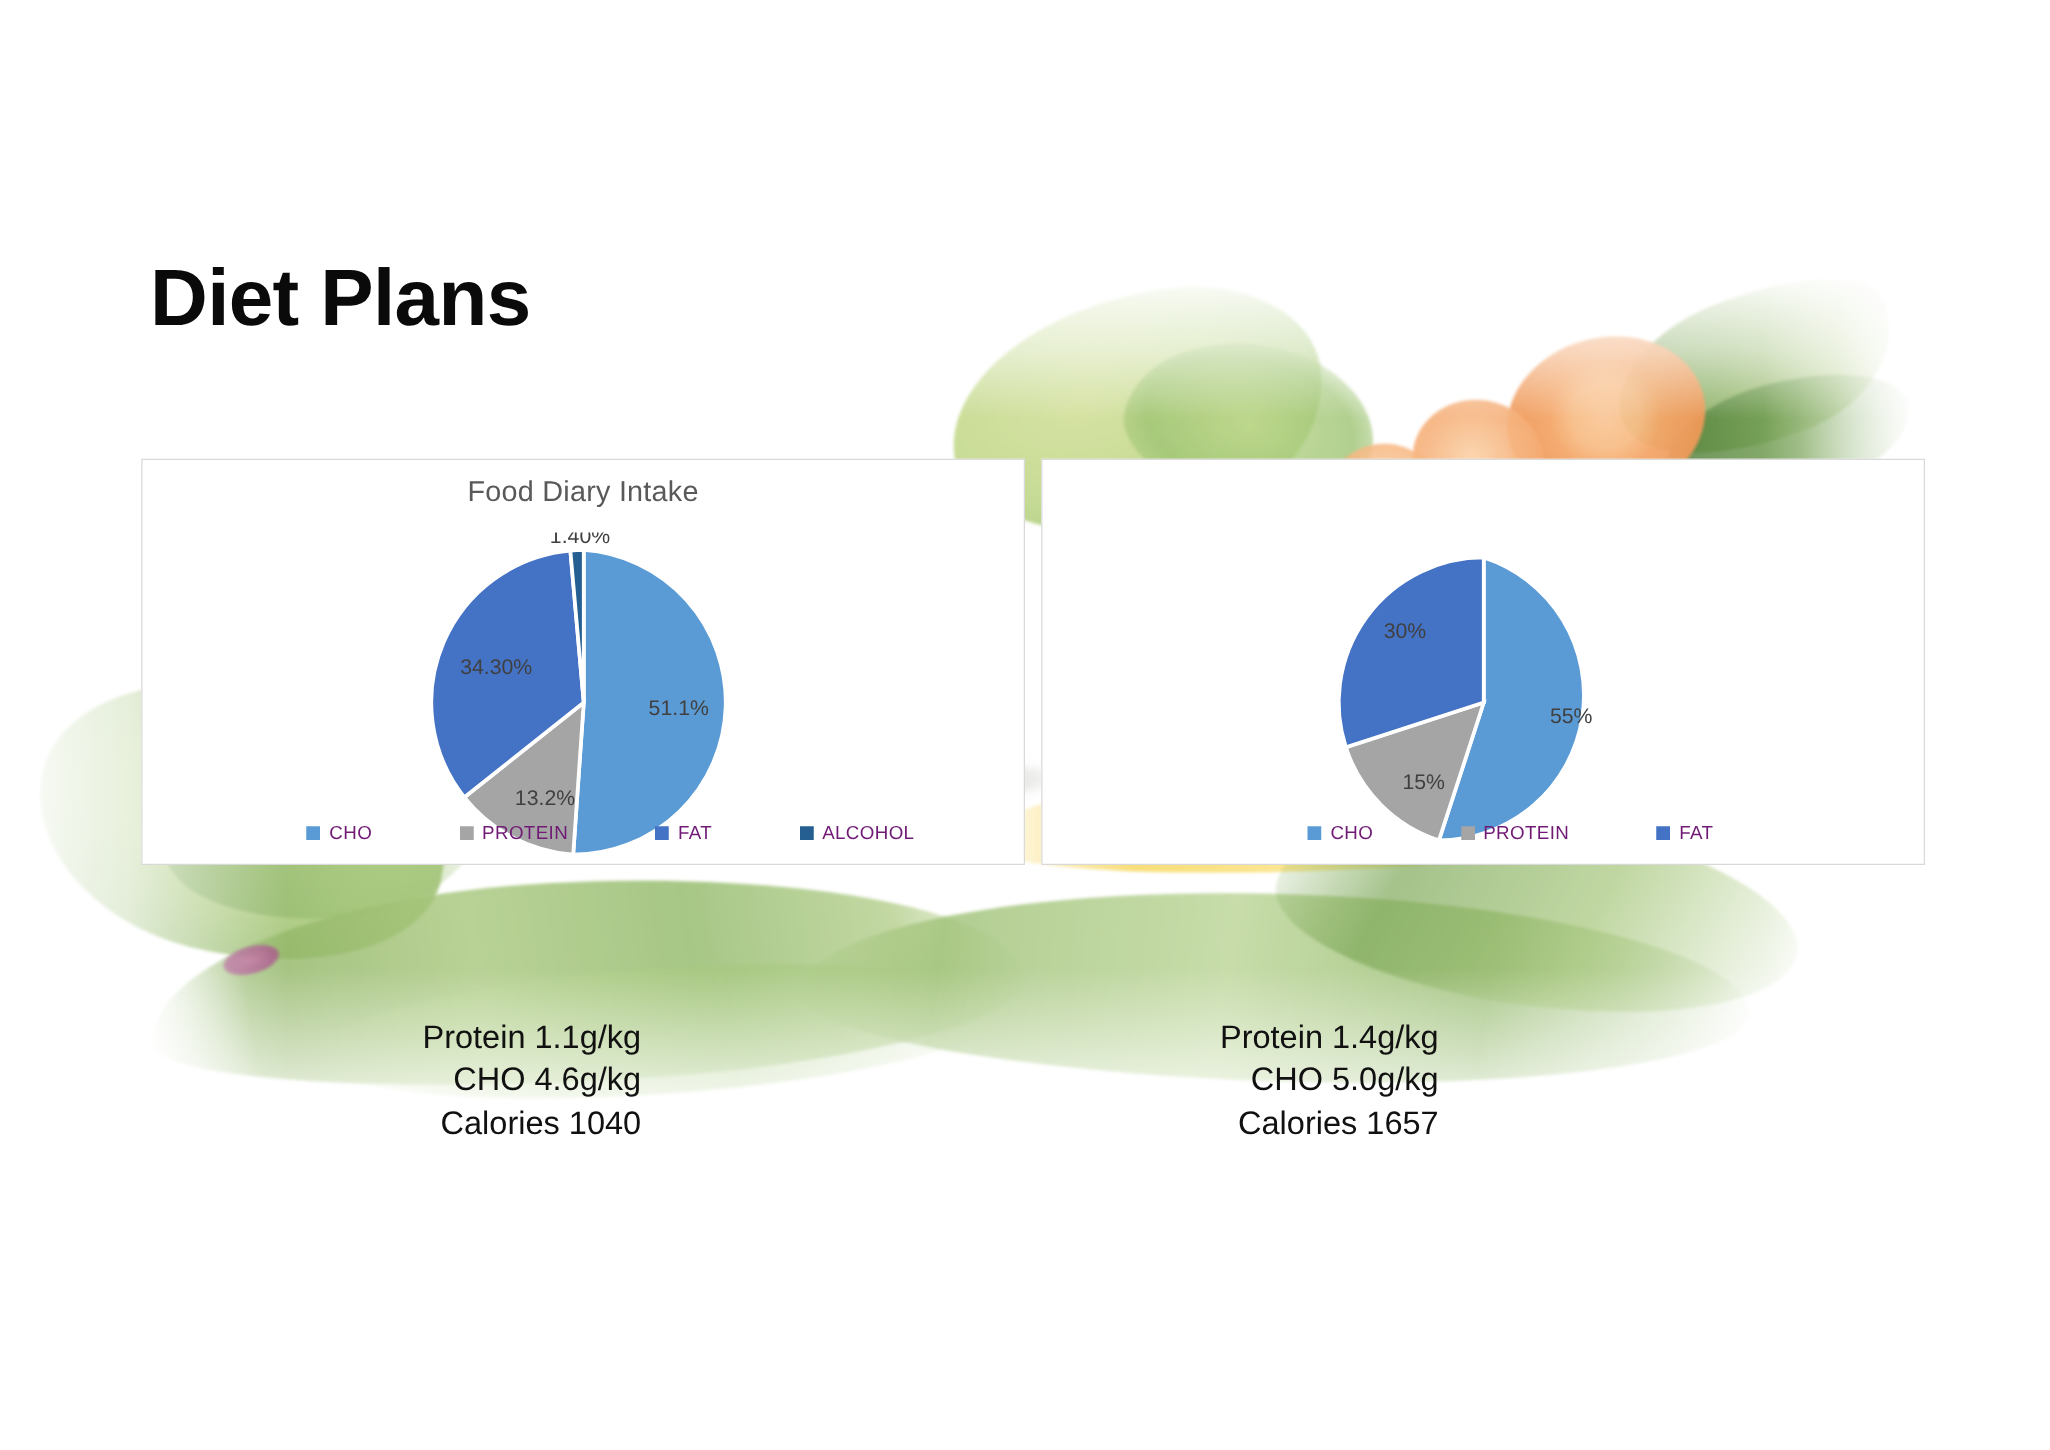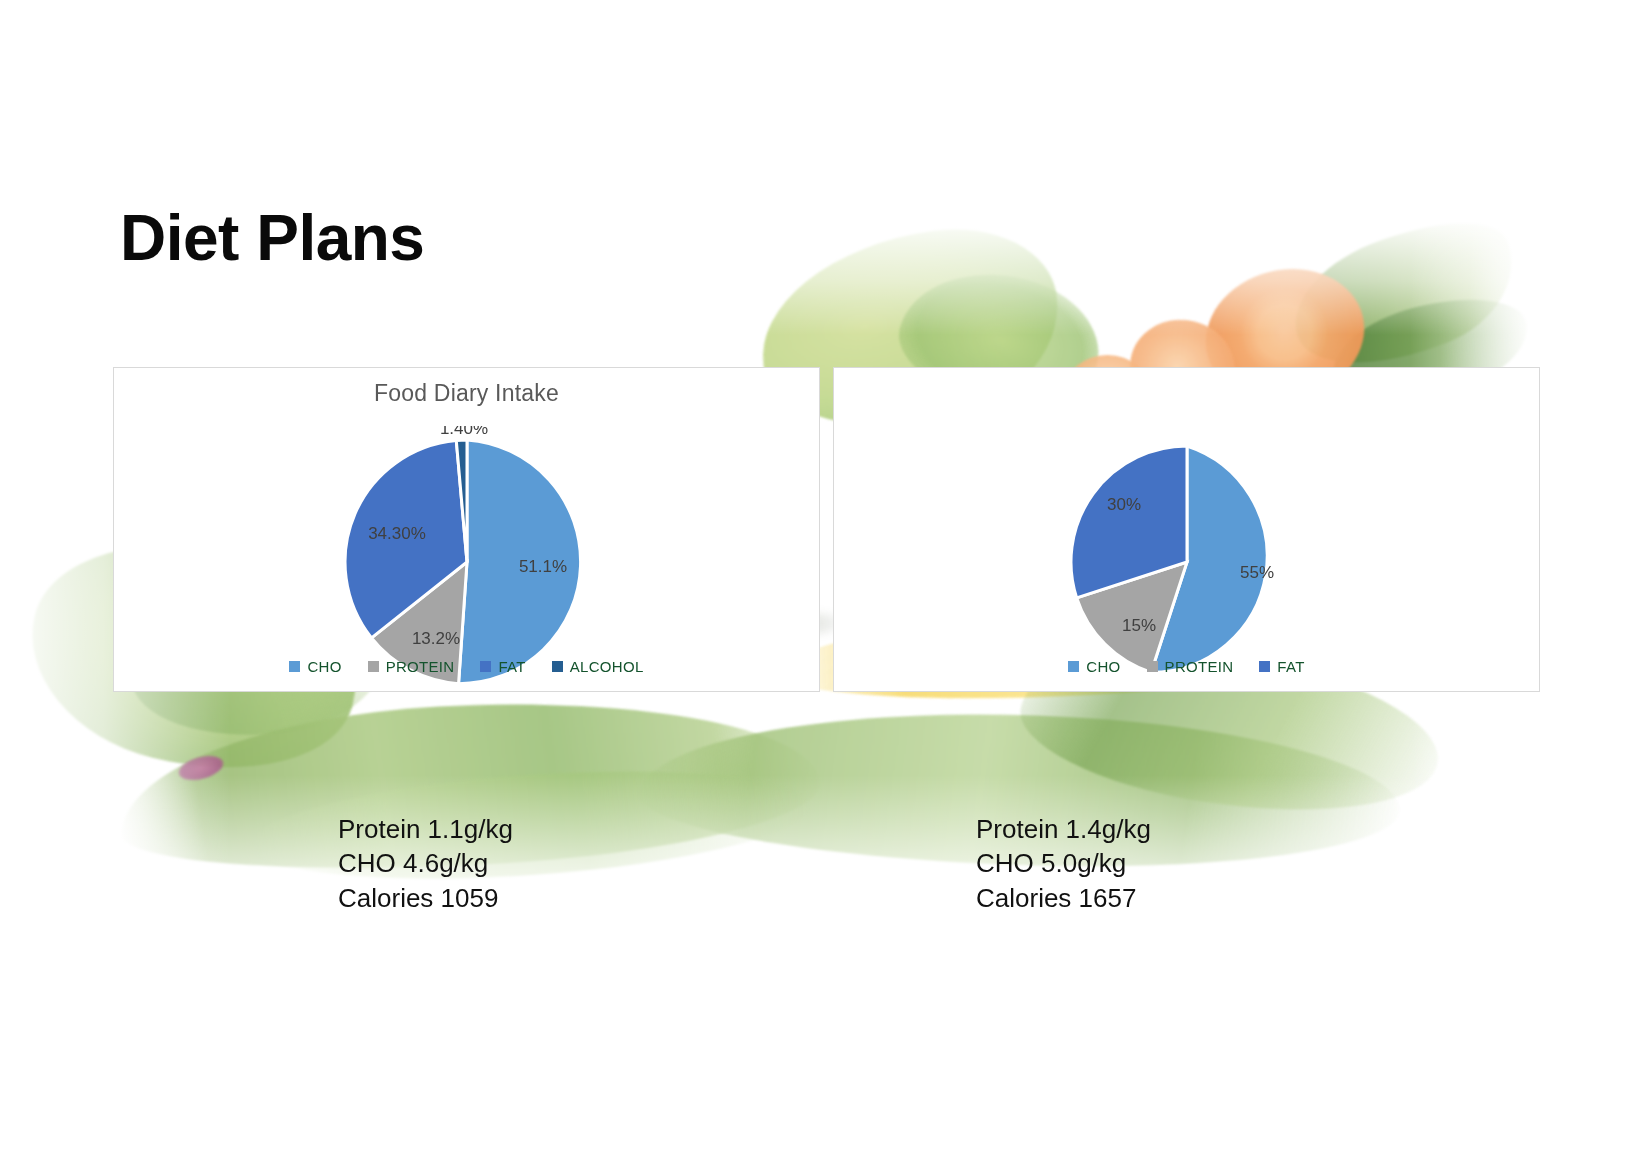--- a/index.html
+++ b/index.html
@@ -264,40 +264,41 @@
     bottom: 16px;
     display: flex;
     justify-content: center;
     gap: 26px;
   }
   .legend-item {
     display: flex;
     align-items: center;
     gap: 7px;
     font-size: 15px;
-    color: #14532d;
+    color: #701a75;
     letter-spacing: .3px;
+    margin-left: 44px;
   }
   .legend-swatch {
     width: 11px;
     height: 11px;
     display: inline-block;
     flex: 0 0 auto;
   }
 
   
   .stats-block {
     position: absolute;
     font-size: 26px;
     color: #111111;
     line-height: 1.32;
   }
   #stats-food-diary { left: 338px; top: 812px; }
   #stats-target     { left: 976px; top: 812px; }
-  .stats-line { white-space: pre; }
+  .stats-line { white-space: pre; text-align: right; }
 </style>
 </head>
 <body>
 
 <div id="bg-photo">
   <div class="veg leaf-a"></div>
   <div class="veg leaf-a2"></div>
   <div class="veg stalk-a"></div>
   <div class="veg stalk-a2"></div>
   <div class="veg carrot-big"></div>
@@ -397,20 +398,20 @@
     <div class="legend-item">
       <span class="legend-swatch" style="background:#4472C4"></span>
       <span>FAT</span>
     </div>
   </div>
 </div>
 
 <div class="stats-block" id="stats-food-diary">
   <div class="stats-line">Protein 1.1g/kg</div>
   <div class="stats-line">CHO 4.6g/kg</div>
-  <div class="stats-line">Calories 1059</div>
+  <div class="stats-line">Calories 1040</div>
 </div>
 
 <div class="stats-block" id="stats-target">
   <div class="stats-line">Protein 1.4g/kg</div>
   <div class="stats-line">CHO 5.0g/kg</div>
   <div class="stats-line">Calories 1657</div>
 </div>
 
 </body></html>

